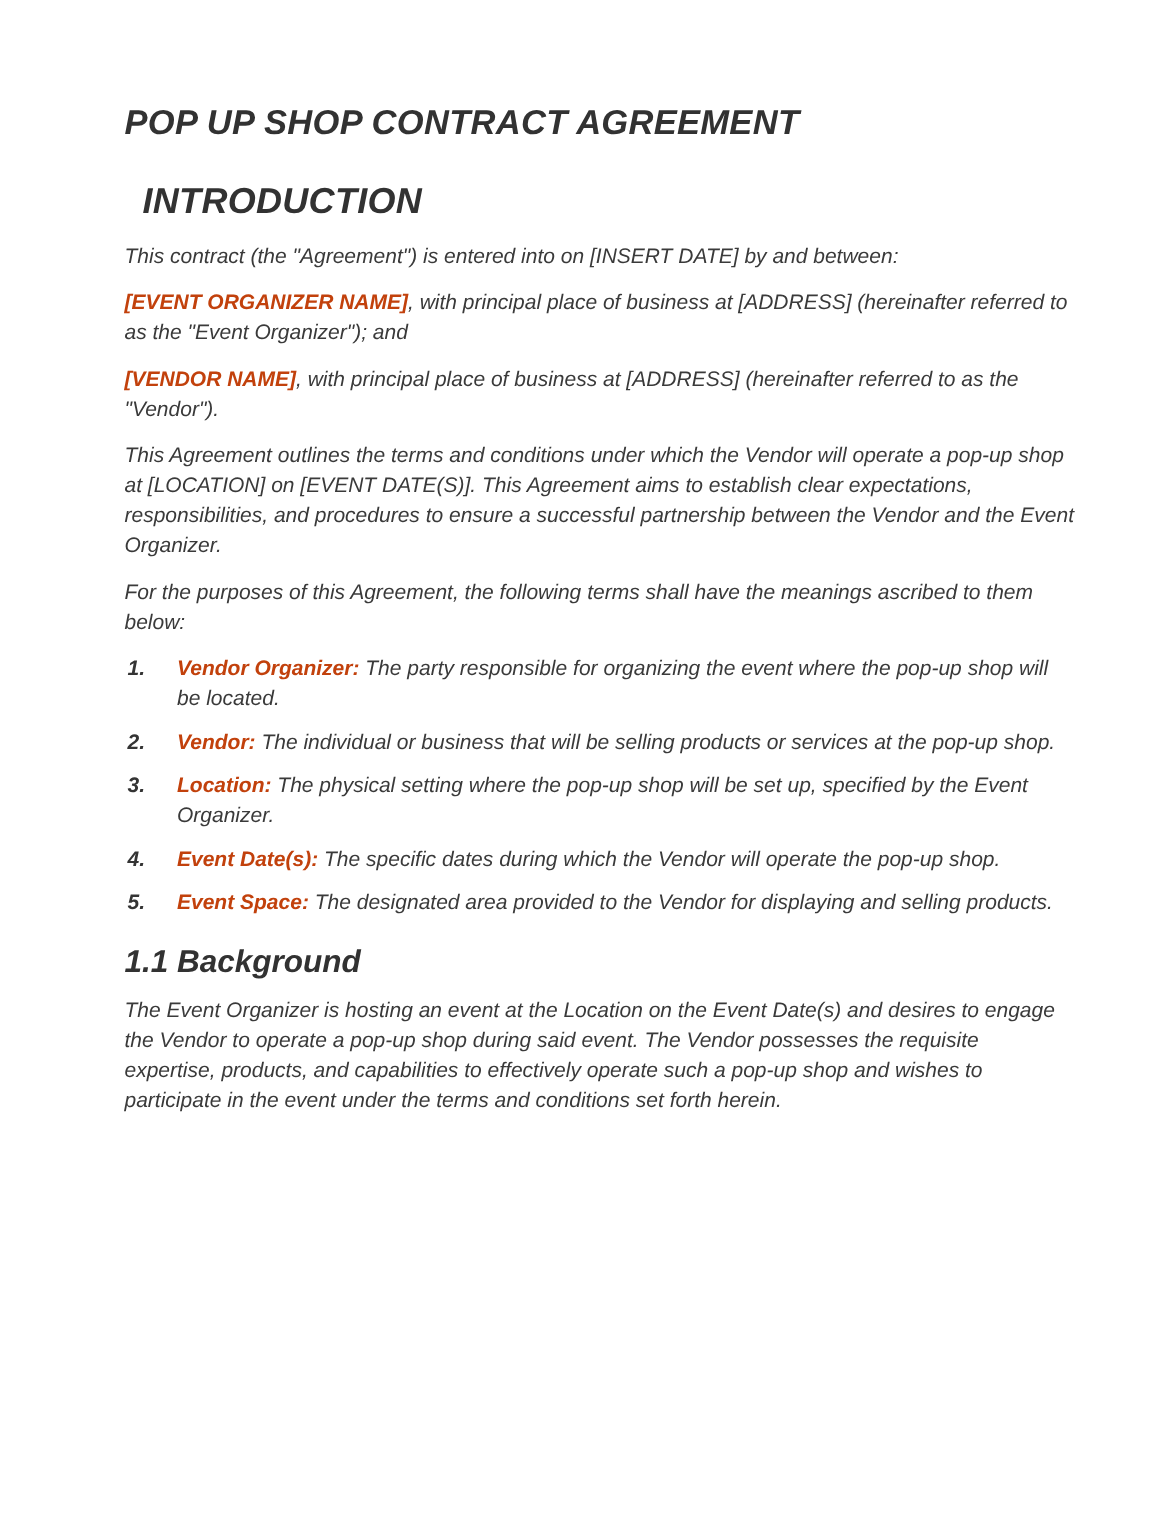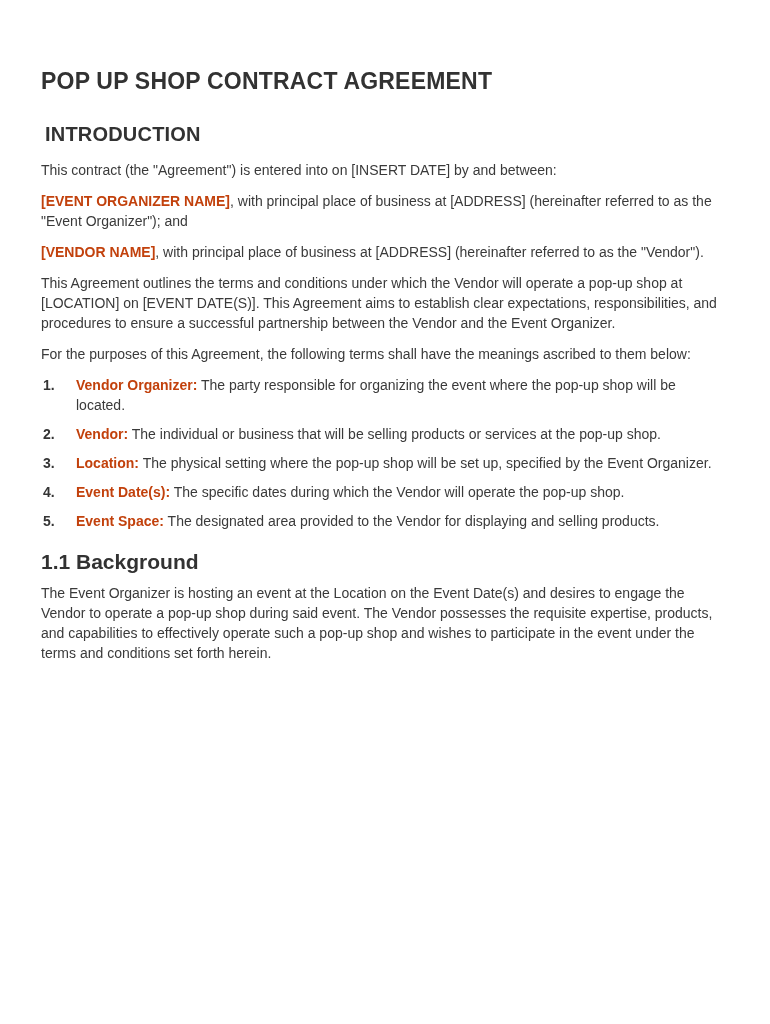--- a/index.html
+++ b/index.html
@@ -11,37 +11,38 @@
     width: 770px;
     height: 1024px;
     overflow: hidden;
     font-family: "Liberation Sans", "DejaVu Sans", sans-serif;
     color: #3a3a3a;
   }
   .page {
     box-sizing: border-box;
     width: 770px;
     height: 724px;
-    padding: 67px 53px 0 41px;
+    padding: 67px 53px 0 83px;
     background: #ffffff;
+    font-style: italic;
   }
   .doc-title {
     font-size: 23px;
     line-height: 28px;
     font-weight: bold;
     color: #323232;
     margin: 0 0 27px 0;
     letter-spacing: 0.2px;
   }
   .h2 {
-    font-size: 20px;
+    font-size: 24px;
     line-height: 25px;
     font-weight: bold;
     color: #323232;
-    margin: 18px 0 13px 4px;
+    margin: 18px 0 13px 12px;
     letter-spacing: 0.2px;
   }
   .h3 {
     font-size: 18px;
     line-height: 23px;
     font-weight: bold;
     color: #323232;
     margin: 22px 0 0 0;
   }
   .h4 {

